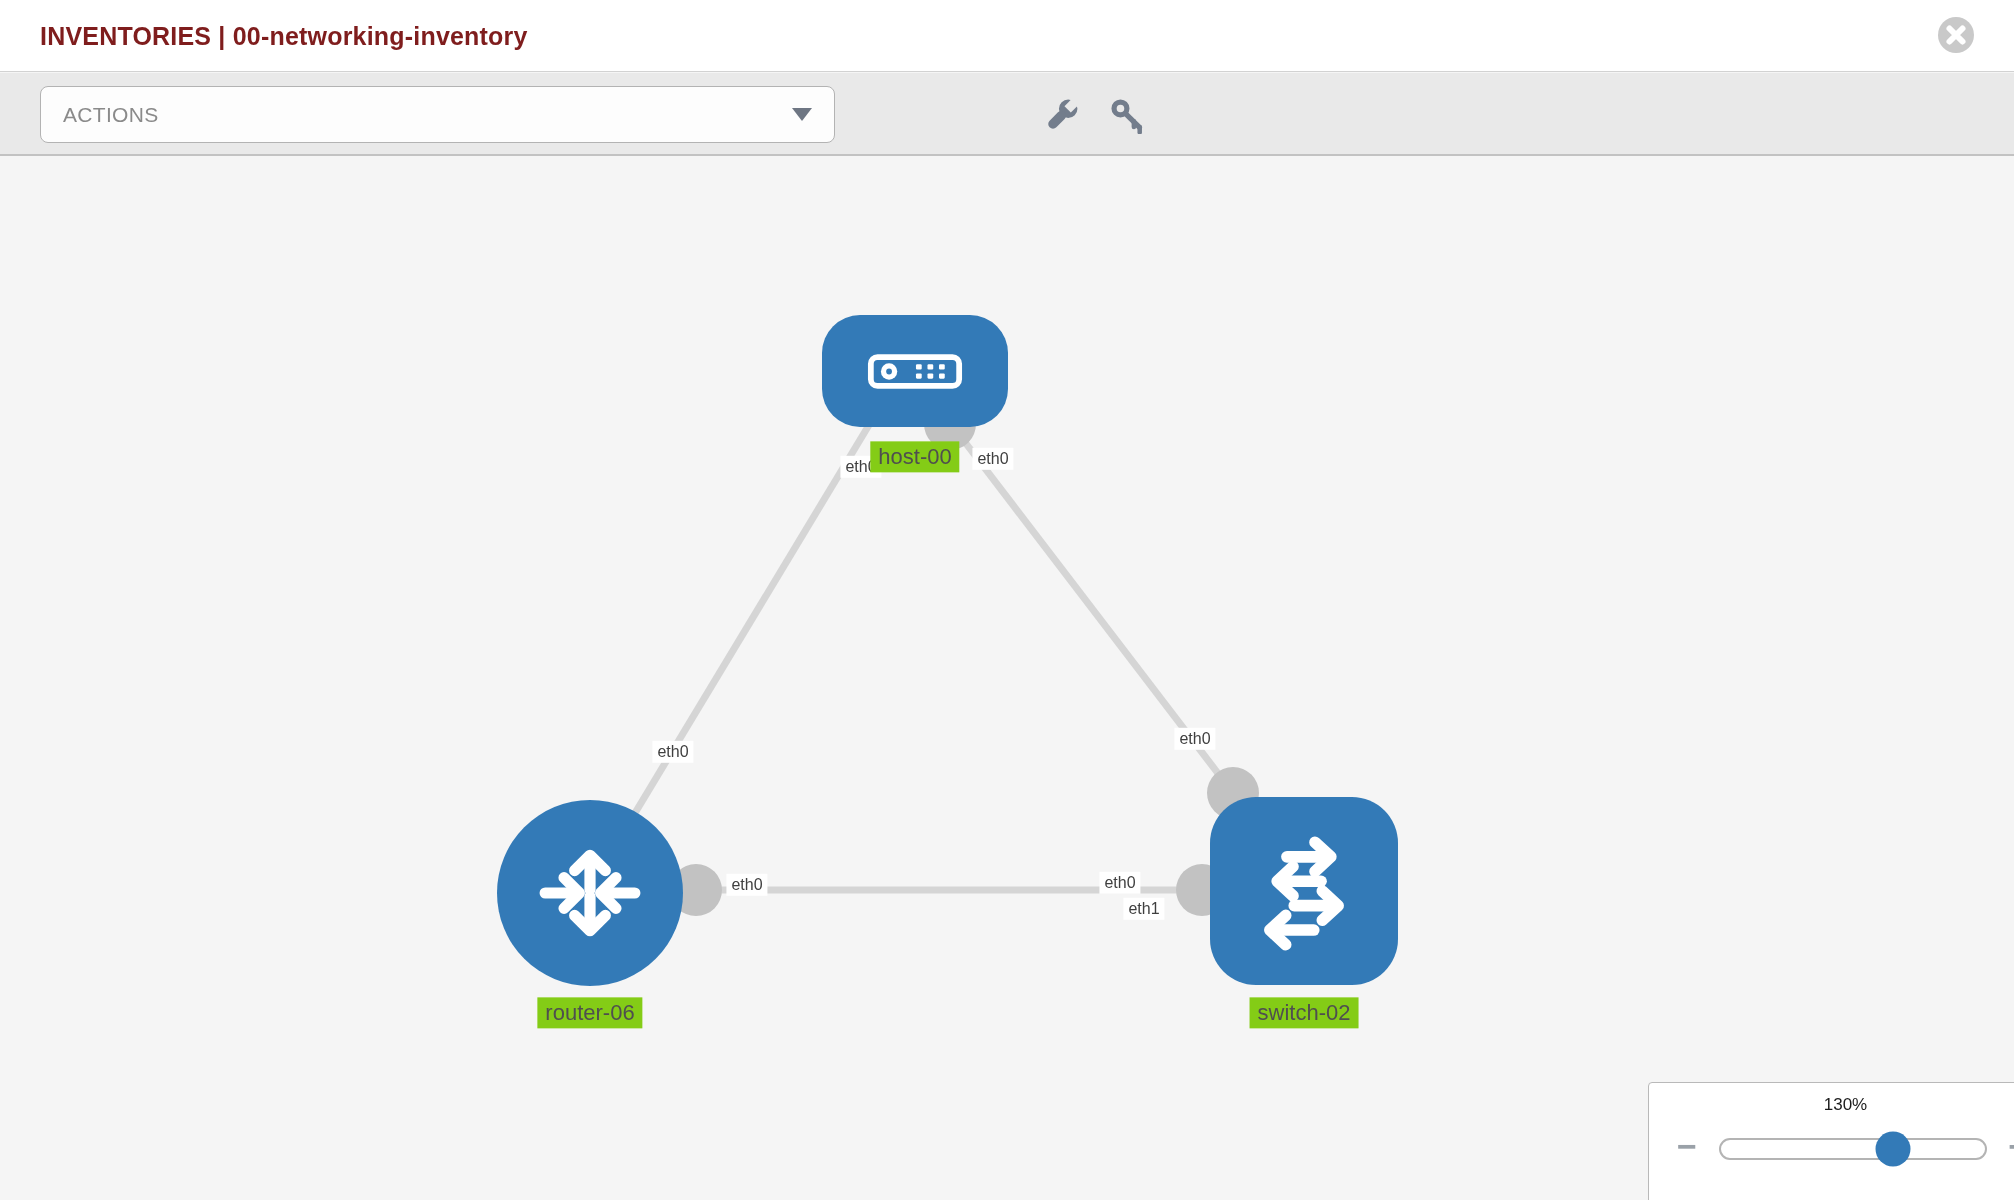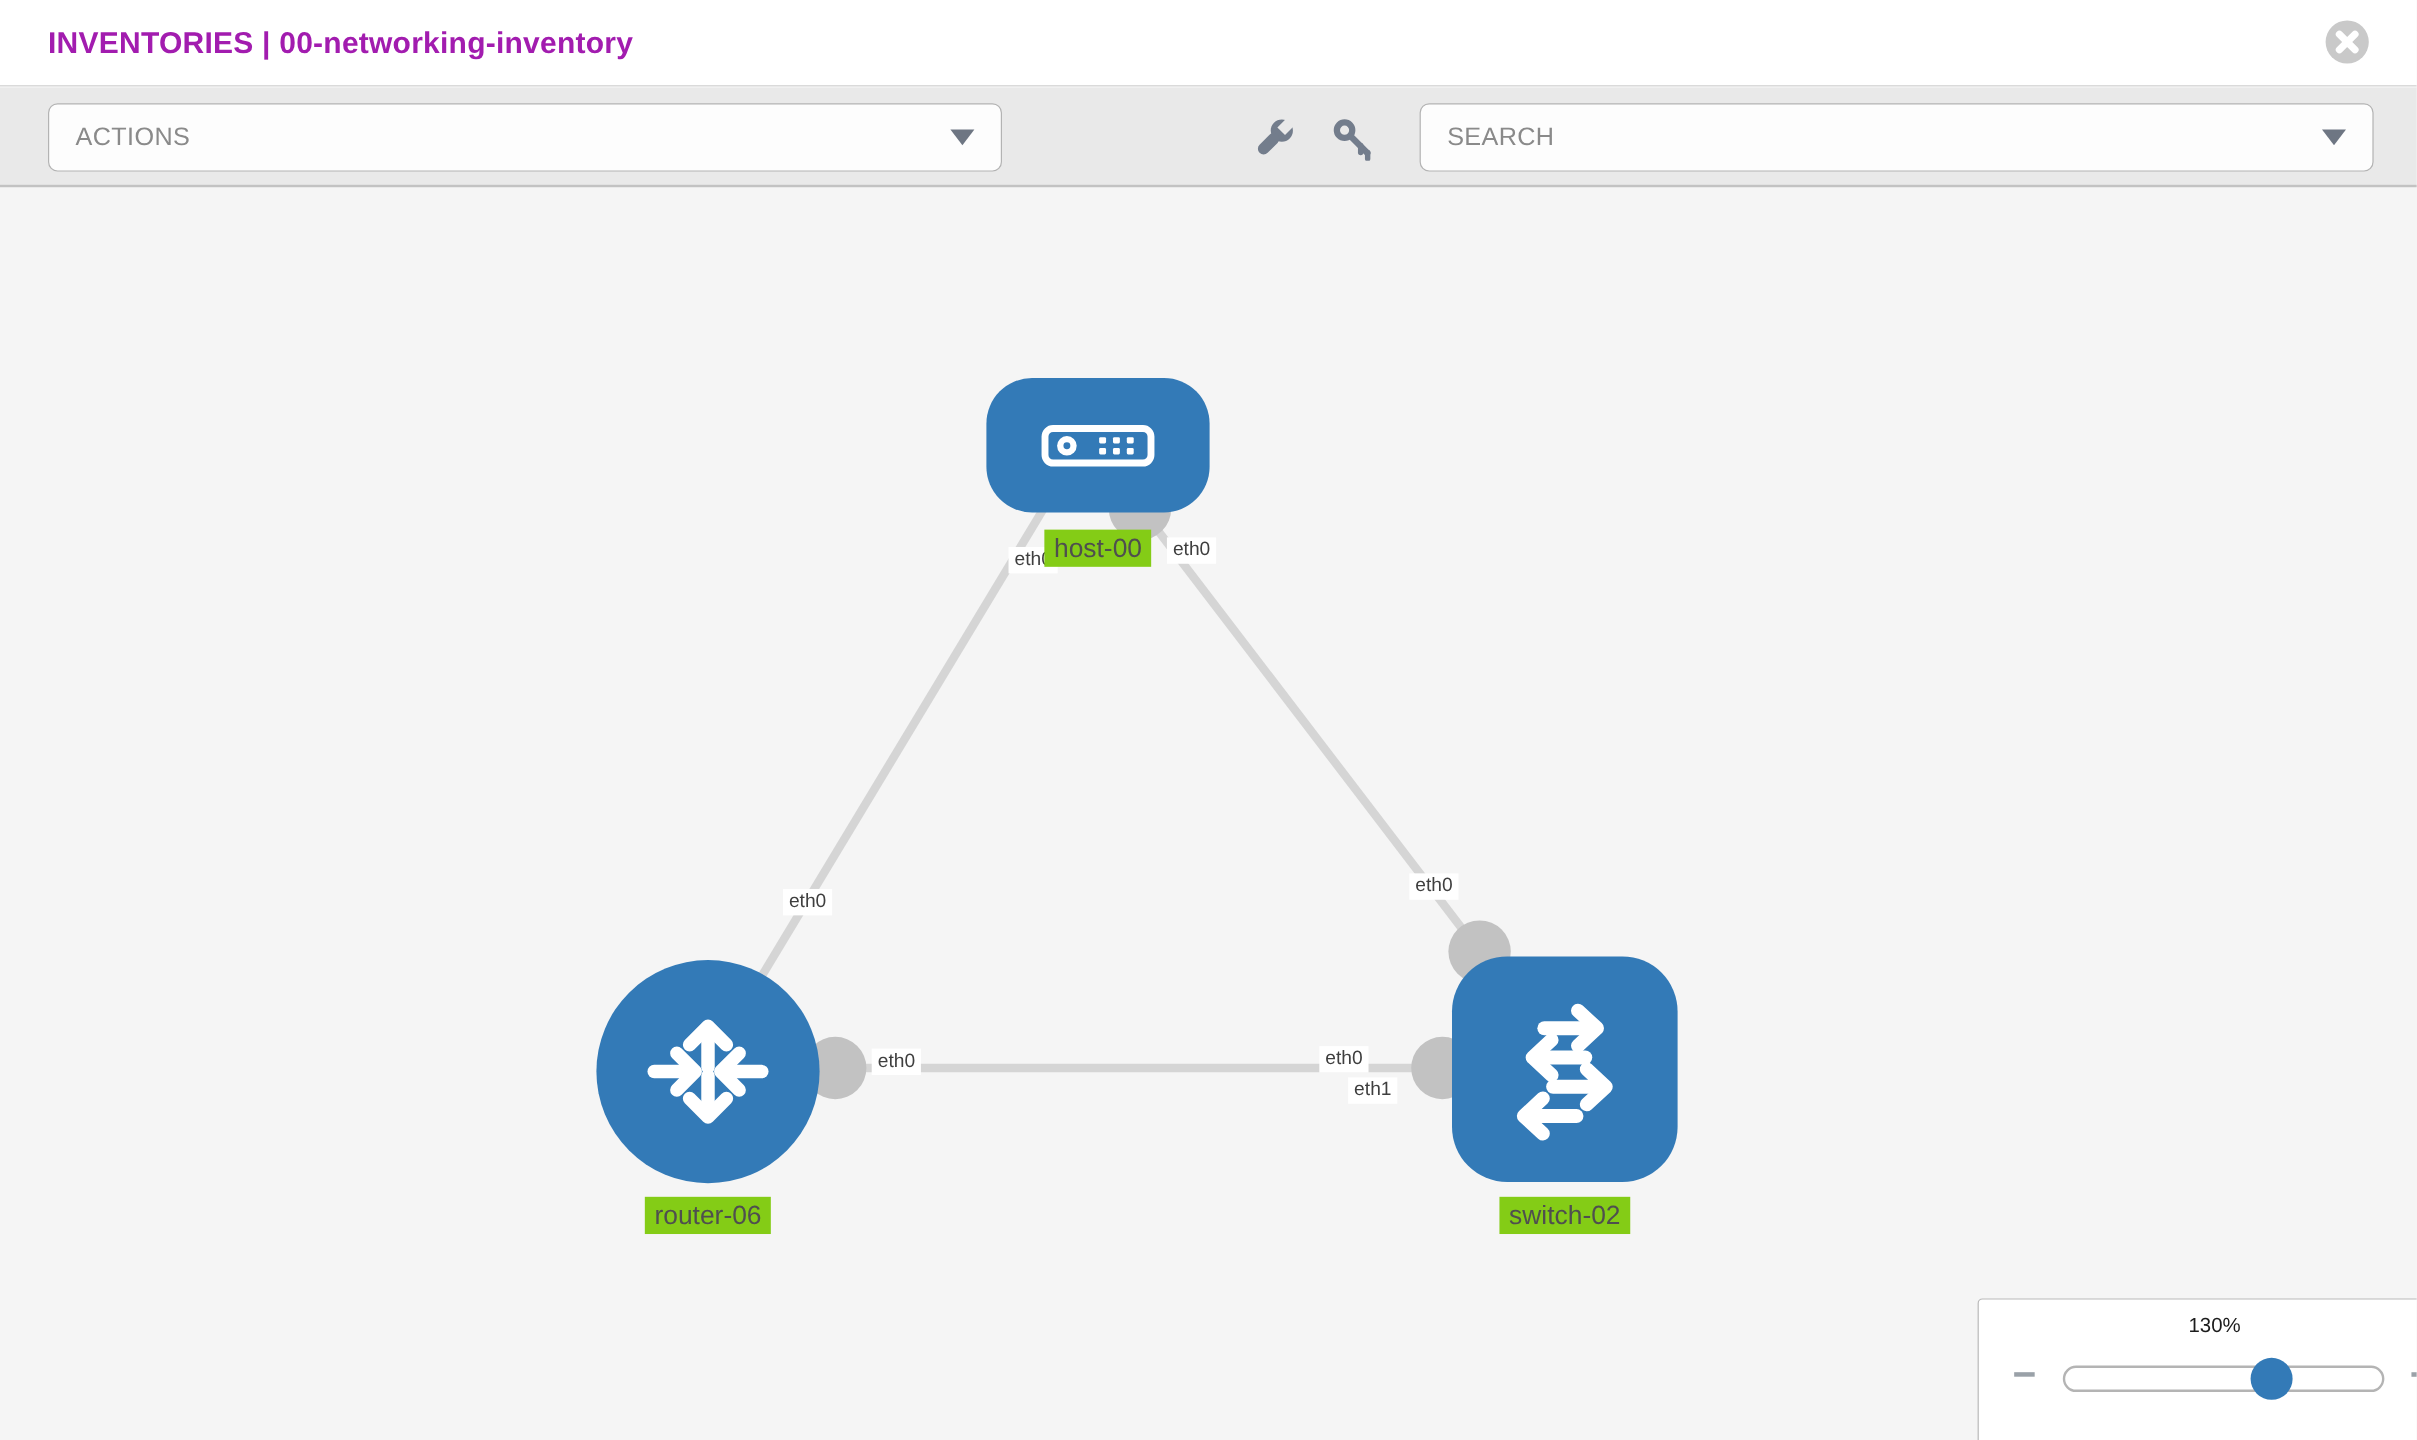--- a/index.html
+++ b/index.html
@@ -6,21 +6,21 @@
   html,body { width:2014px; height:1200px; overflow:hidden; }
   body { font-family:"Liberation Sans", sans-serif; background:#f5f5f5; position:relative; }
 
   
   .header {
     position:absolute; left:0; top:0; width:2014px; height:72px;
     background:#ffffff; border-bottom:1px solid #d2d2d2;
   }
   .page-title {
     position:absolute; left:40px; top:0; line-height:72px;
-    font-size:25px; font-weight:bold; color:#a21caf; letter-spacing:0.2px;
+    font-size:25px; font-weight:bold; color:#7f1d1d; letter-spacing:0.2px;
   }
   .close-btn {
     position:absolute; right:38px; top:15px; width:40px; height:40px;
     background:transparent; border:none; cursor:pointer; padding:0;
   }
 
   
   .toolbar {
     position:absolute; left:0; top:73px; width:2014px; height:83px;
     background:#e9e9e9; border-bottom:2px solid #c2c2c2;
@@ -124,24 +124,20 @@
         <g stroke="#737d8c" fill="none" stroke-linecap="round">
           <circle cx="10.5" cy="10.5" r="5.4" stroke-width="4.4"></circle>
           <path d="M14.8 14.8 L26.5 26.5" stroke-width="4.4"></path>
           <path d="M21.8 21.3 L21.8 26.2" stroke-width="3.8"></path>
           <path d="M26.7 26.2 L26.7 30.6" stroke-width="3.8"></path>
         </g>
       </svg>
     </button>
   </div>
 
-  <div class="dropdown search">
-    <span class="dd-label">SEARCH</span>
-    <span class="caret"></span>
-  </div>
 </div>
 
 <div class="canvas">
   <svg class="links-svg" id="links-svg" width="2014" height="1042">
       <line x1="872" y1="262" x2="632" y2="660" stroke="#d5d5d5" stroke-width="7"></line>
       <line x1="948" y1="262" x2="1233" y2="635" stroke="#d5d5d5" stroke-width="7"></line>
       <line x1="660" y1="732" x2="1228" y2="732" stroke="#d5d5d5" stroke-width="7"></line>
       <circle cx="950" cy="266" r="26" fill="#c2c2c2"></circle>
       <circle cx="1233" cy="635" r="26" fill="#c2c2c2"></circle>
       <circle cx="1202" cy="732" r="26" fill="#c2c2c2"></circle>

